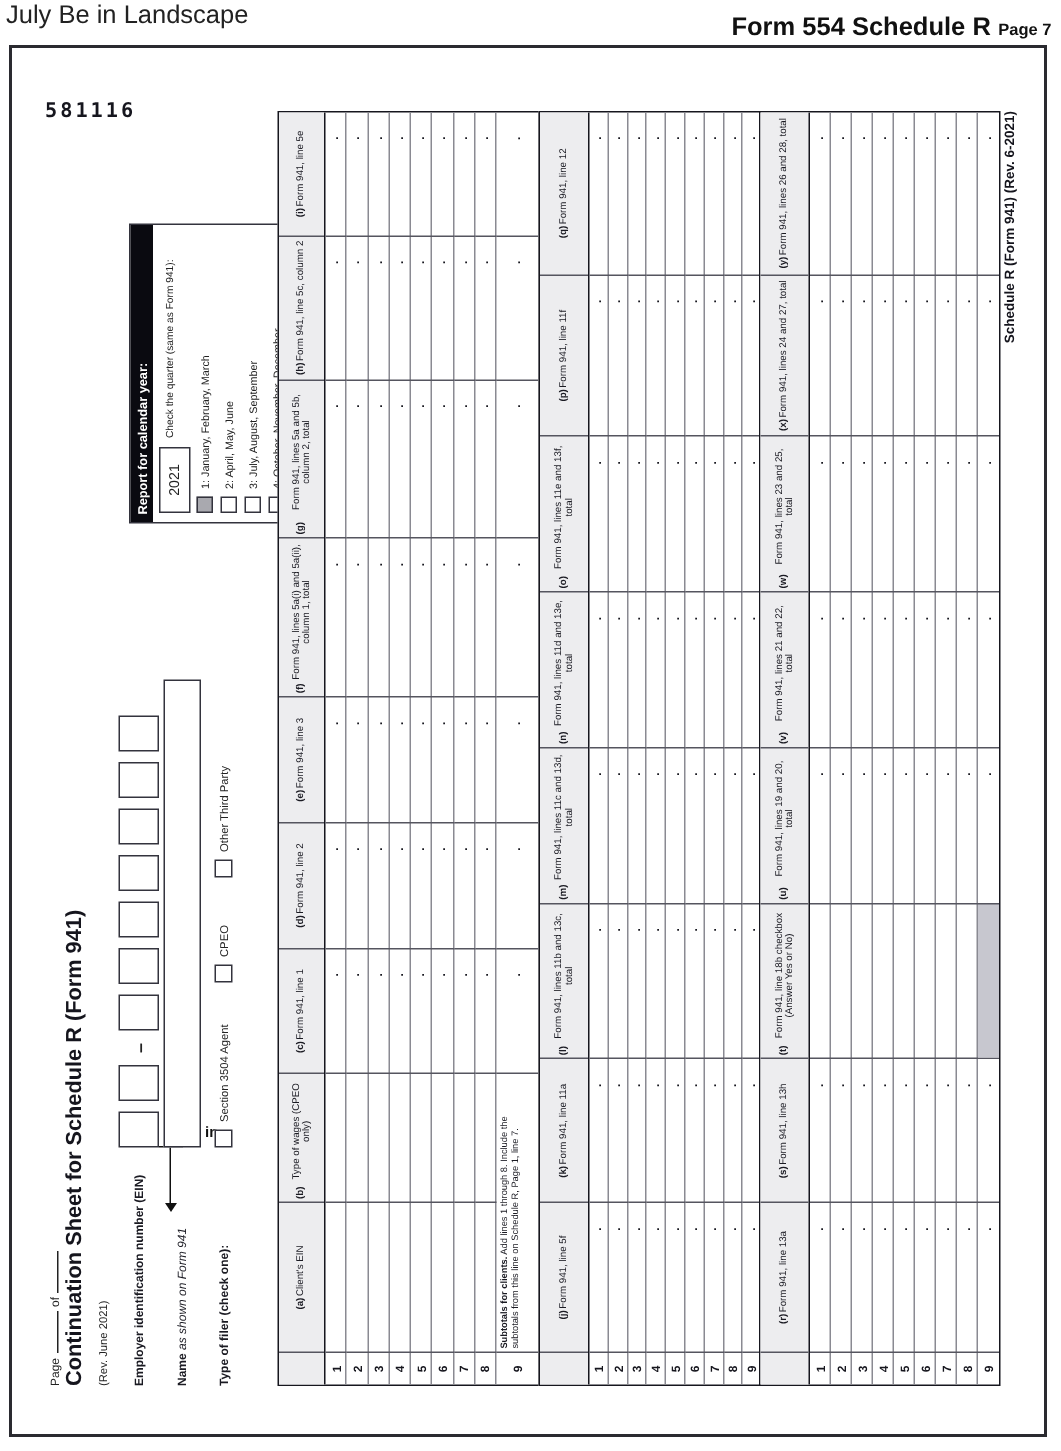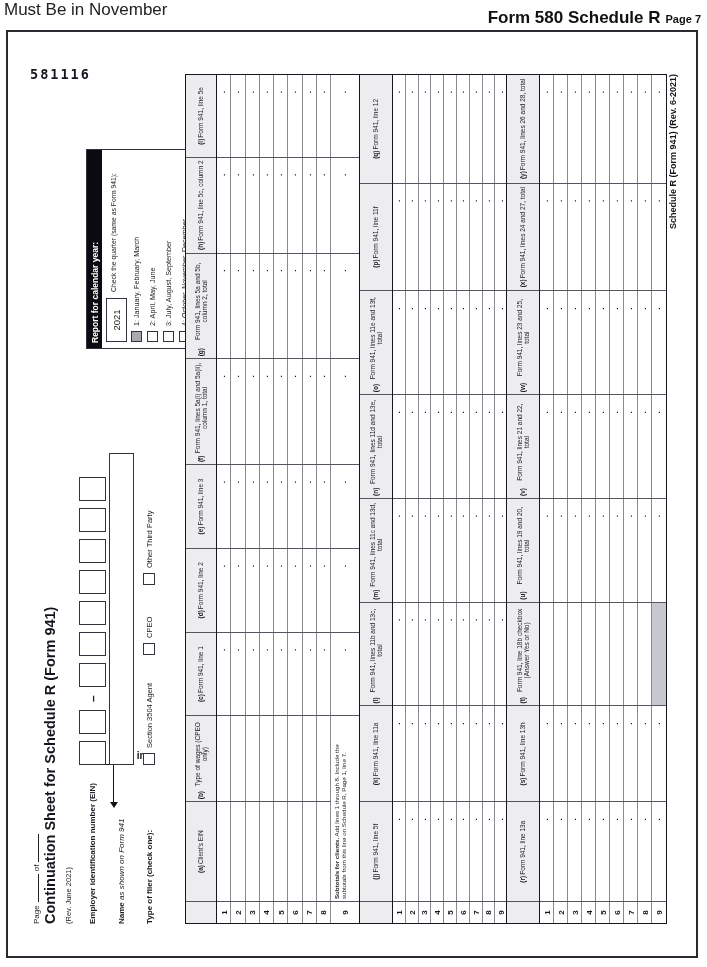--- a/index.html
+++ b/index.html
@@ -84,24 +84,24 @@
   .subcell{font-size:6.2px;line-height:1.18;color:#1a1a22;padding:1.5px 2px;text-align:left;}
   .subcell b{font-weight:bold;}
 
   .ffooter{left:383px;top:659px;width:500px;text-align:right;font-size:9px;font-weight:bold;color:#15151d;}
 </style>
 </head>
 <body>
 
 <div class="exh-header">
   <div class="exh-left">
-    <span class="exh-sub">Must Be in November</span>
+    <span class="exh-sub">July Be in Landscape</span>
   </div>
   <div class="exh-right">
-    <span class="exh-doc">Form 580 Schedule R</span>
+    <span class="exh-doc">Form 554 Schedule R</span>
     <span class="exh-page">Page 7</span>
   </div>
 </div>
 
 <div class="sheet">
 
   <div class="ocr">581116</div>
 
   <div class="mnote">
     <span class="mnote-text">.50 in</span>

